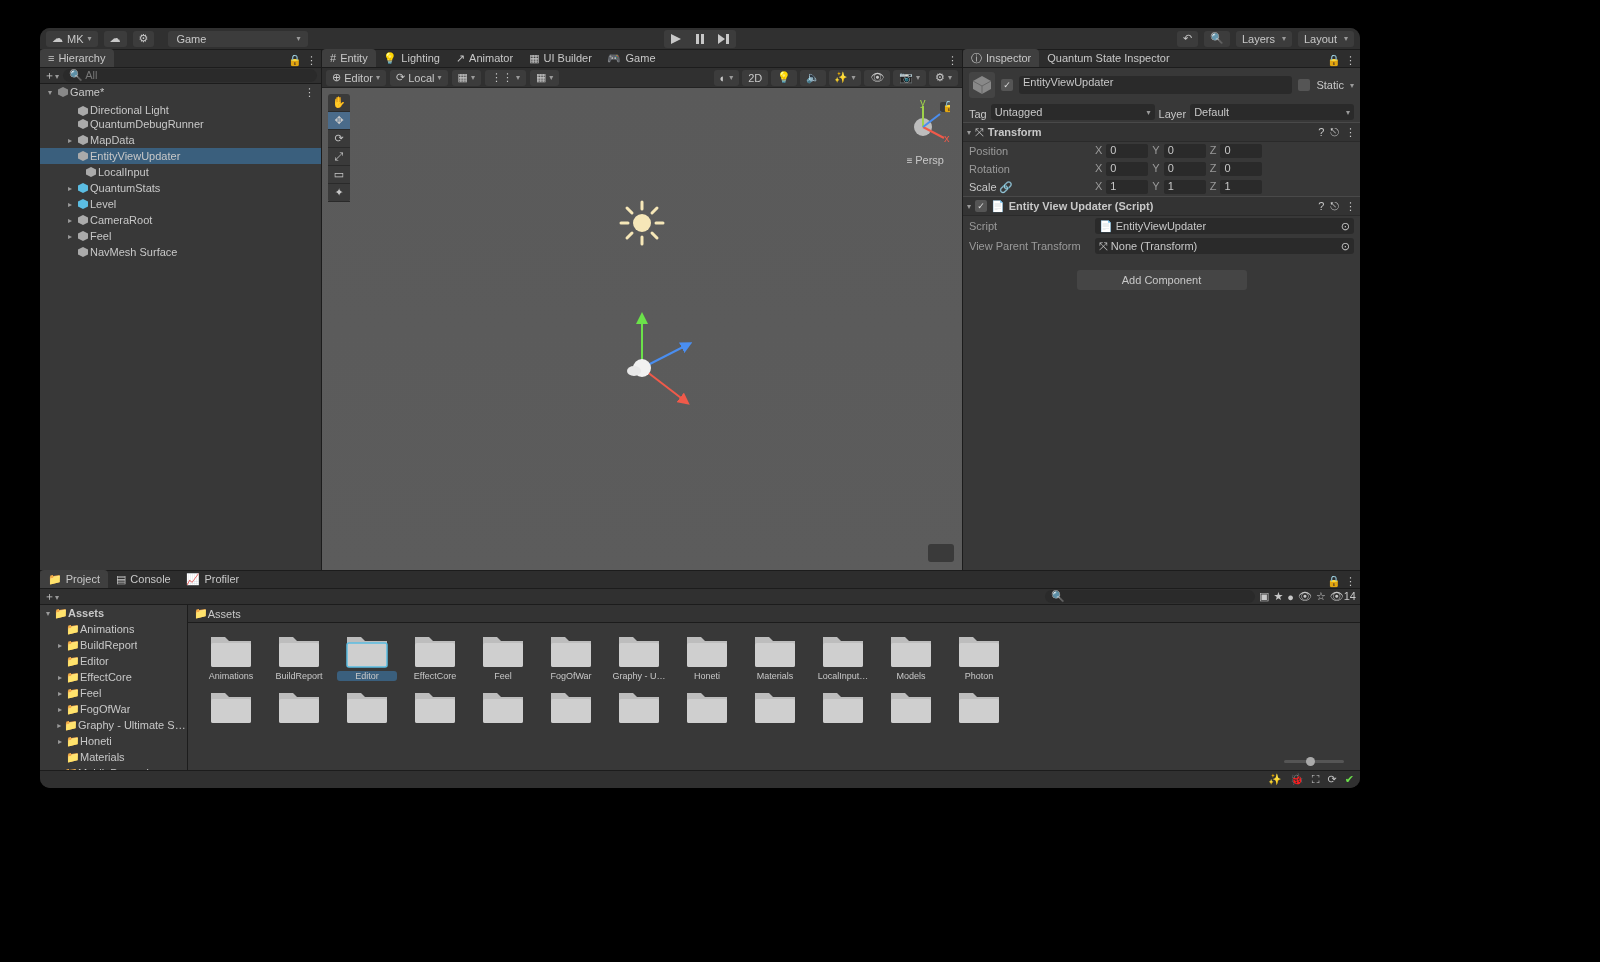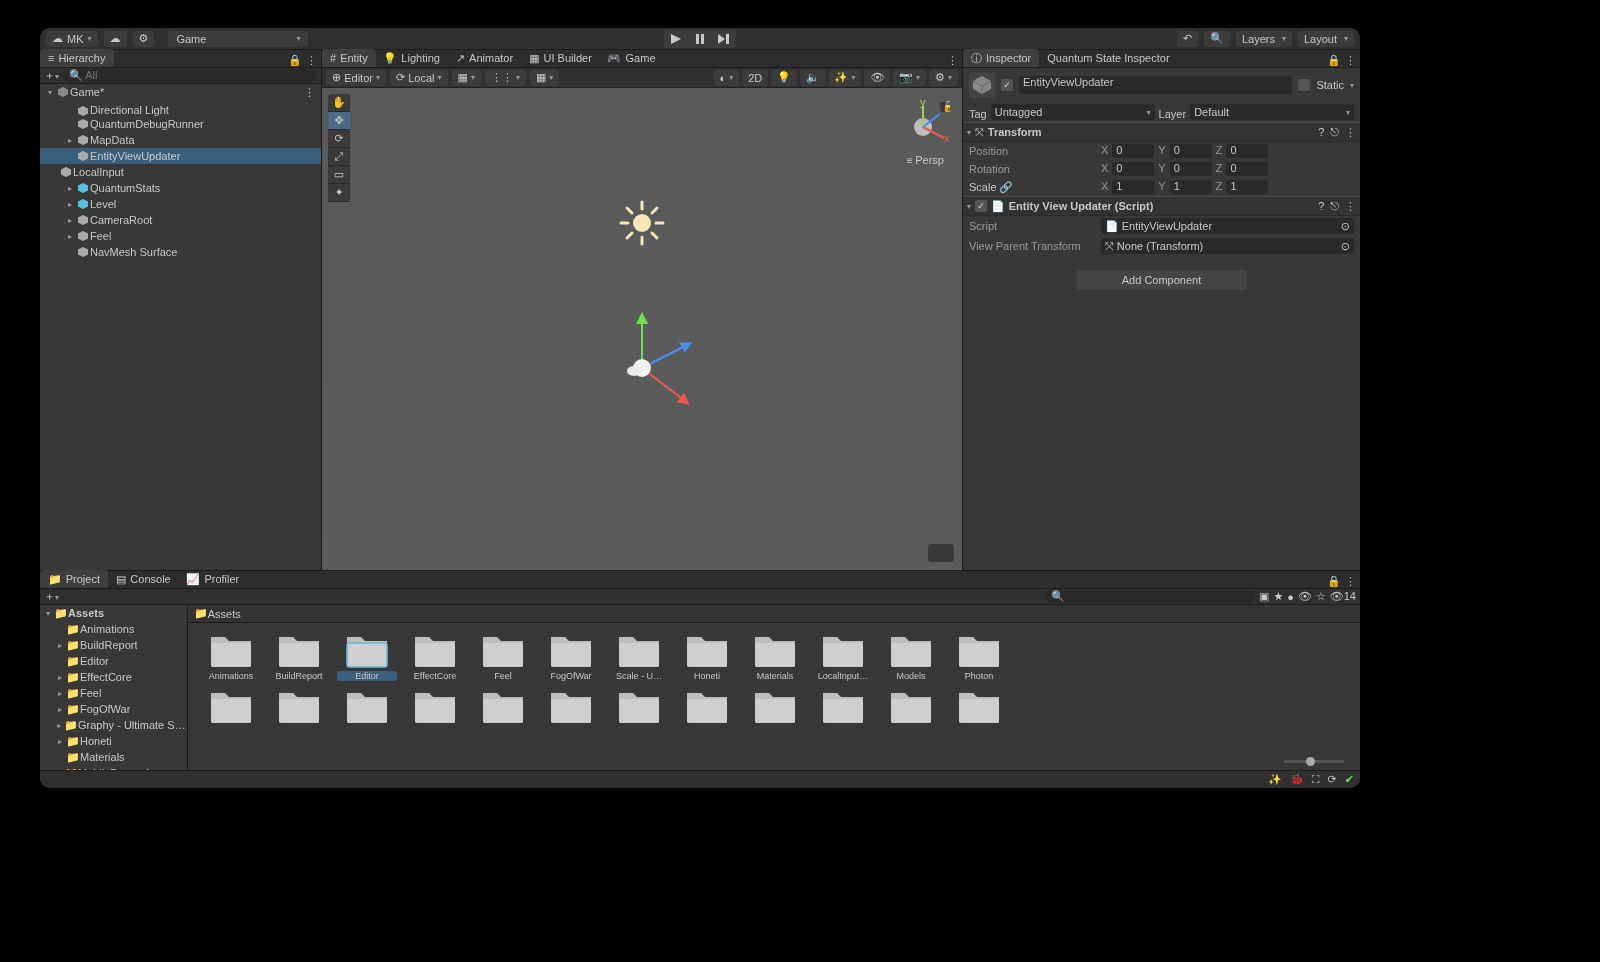--- a/index.html
+++ b/index.html
@@ -66,21 +66,21 @@
   .scene-bottom-tool{position:absolute;right:8px;bottom:8px;width:26px;height:18px;background:#3a3a3a;border-radius:3px;}
   .inspector{width:398px;display:flex;flex-direction:column;border-left:1px solid var(--border);}
   .insp-body{flex:1;background:var(--panel);overflow:auto;}
   .insp-header{display:flex;align-items:center;padding:4px 6px;gap:6px;}
   .go-ico{width:26px;height:26px;background:#444;border-radius:3px;display:flex;align-items:center;justify-content:center;}
   .name-input{flex:1;background:var(--input);border-radius:3px;height:18px;padding:0 4px;}
   .tag-row{display:flex;align-items:flex-end;gap:4px;padding:2px 6px;}
   .dd{background:var(--input);border-radius:3px;height:16px;padding:0 4px;flex:1;display:flex;align-items:center;justify-content:space-between;}
   .comp-header{background:#333;height:20px;display:flex;align-items:center;padding:0 4px;gap:4px;border-top:1px solid var(--border2);border-bottom:1px solid #2a2a2a;}
   .comp-header .right-ico{margin-left:auto;display:flex;gap:6px;}
-  .prop-row{display:flex;align-items:center;padding:2px 6px;gap:12px;}
+  .prop-row{display:flex;align-items:center;padding:2px 6px;gap:6px;}
   .prop-label{width:120px;color:var(--text-dim);}
   .xyz{display:flex;gap:4px;flex:1;}
   .xyz label{color:var(--text-dim);}
   .xyz .v{background:var(--input);border-radius:2px;padding:0 4px;min-width:42px;height:14px;}
   .obj-field{flex:1;background:var(--input);border-radius:3px;height:16px;padding:0 4px;display:flex;align-items:center;justify-content:space-between;}
   .add-comp{margin:14px auto;width:170px;height:20px;background:#454545;border-radius:3px;display:flex;align-items:center;justify-content:center;}
   .lower{height:200px;display:flex;flex-direction:column;border-top:1px solid var(--border);}
   .proj-tabs{height:18px;background:var(--tab-inactive);display:flex;align-items:flex-end;border-bottom:1px solid var(--border);}
   .proj-mini{height:16px;background:var(--panel-dark);display:flex;align-items:center;padding:0 4px;gap:4px;border-bottom:1px solid var(--border);}
   .proj-body{flex:1;display:flex;min-height:0;}
@@ -220,21 +220,21 @@
             </div>
             <div class="node sel" style="padding-left: 24px;">
               <span class="tw tri"></span>
               <span class="ico">
                 <svg class="cube" viewBox="0 0 10 10">
                   <polygon points="5,0 10,2.5 10,7.5 5,10 0,7.5 0,2.5" fill="#aaa"></polygon>
                 </svg>
               </span>
               <span>EntityViewUpdater</span>
             </div>
-            <div class="node" style="padding-left: 7px;">
+            <div class="node" style="padding-left: 32px;">
               <span class="tw tri"></span>
               <span class="ico">
                 <svg class="cube" viewBox="0 0 10 10">
                   <polygon points="5,0 10,2.5 10,7.5 5,10 0,7.5 0,2.5" fill="#aaa"></polygon>
                 </svg>
               </span>
               <span>LocalInput</span>
             </div>
             <div class="node blue" style="padding-left: 24px;">
               <span class="tw tri">▸</span>
@@ -634,21 +634,21 @@
                   <path d="M2 6h14l4 4h22v24a2 2 0 0 1-2 2H4a2 2 0 0 1-2-2Z" fill="#bdbdbd"></path>
                   <rect class="body" x="2" y="12" width="40" height="24" rx="2" fill="#cfcfcf"></rect>
                 </svg>
                 <div class="asset-label">FogOfWar</div>
               </div>
               <div class="asset">
                 <svg class="folder" viewBox="0 0 44 38">
                   <path d="M2 6h14l4 4h22v24a2 2 0 0 1-2 2H4a2 2 0 0 1-2-2Z" fill="#bdbdbd"></path>
                   <rect class="body" x="2" y="12" width="40" height="24" rx="2" fill="#cfcfcf"></rect>
                 </svg>
-                <div class="asset-label">Scale - U…</div>
+                <div class="asset-label">Graphy - U…</div>
               </div>
               <div class="asset">
                 <svg class="folder" viewBox="0 0 44 38">
                   <path d="M2 6h14l4 4h22v24a2 2 0 0 1-2 2H4a2 2 0 0 1-2-2Z" fill="#bdbdbd"></path>
                   <rect class="body" x="2" y="12" width="40" height="24" rx="2" fill="#cfcfcf"></rect>
                 </svg>
                 <div class="asset-label">Honeti</div>
               </div>
               <div class="asset">
                 <svg class="folder" viewBox="0 0 44 38">

